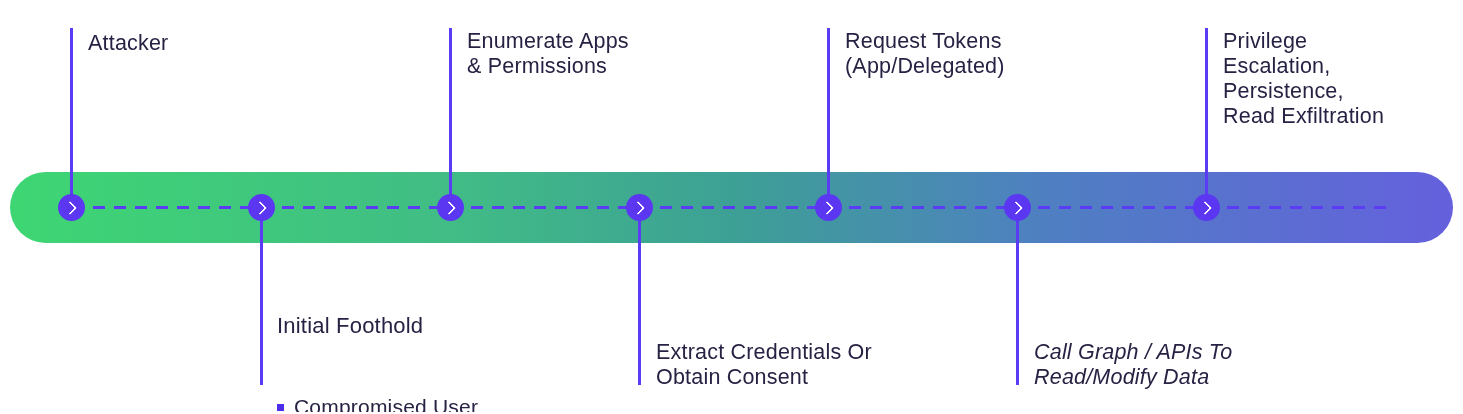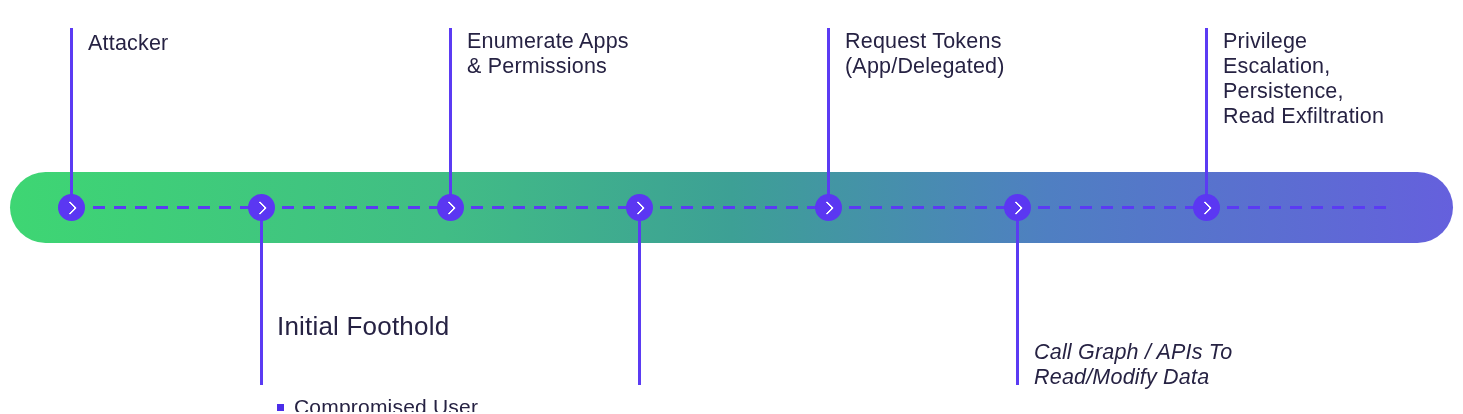--- a/index.html
+++ b/index.html
@@ -76,21 +76,21 @@
   }
   .lbl1 { left: 88px;   top: 31px;  }
   .lbl3 { left: 467px;  top: 29px;  }
   .lbl5 { left: 845px;  top: 29px;  }
   .lbl7 { left: 1223px; top: 29px;  }
   .lbl4 { left: 656px;  top: 340px; }
   .lbl6 { left: 1034px; top: 340px; font-style: italic; }
   
   .lbl2 { left: 277px; top: 288px; }
   .lbl2 .title {
-    font-size: 26px;
+    font-size: 22px;
     line-height: 26px;
     color: #262243;
     letter-spacing: 0.2px;
   }
   .bullets { list-style: none; margin: 4px 0 0 0; padding: 0; }
   .bullet-item {
     display: flex; align-items: center;
     gap: 10px;
     font-size: 21px;
     line-height: 22px;
@@ -157,16 +157,18 @@
     <div class="title">Initial Foothold</div>
     <ul class="bullets">
       <li class="bullet-item">
         <span class="bullet-square"></span>
         <span>Compromised User</span>
       </li>
       
       
     </ul>
   </div>
+  <div class="label lbl4">Extract Credentials Or
+Obtain Consent</div>
   <div class="label lbl6">Call Graph / APIs To
 Read/Modify Data</div>
 
 </div>
 
 </body></html>

